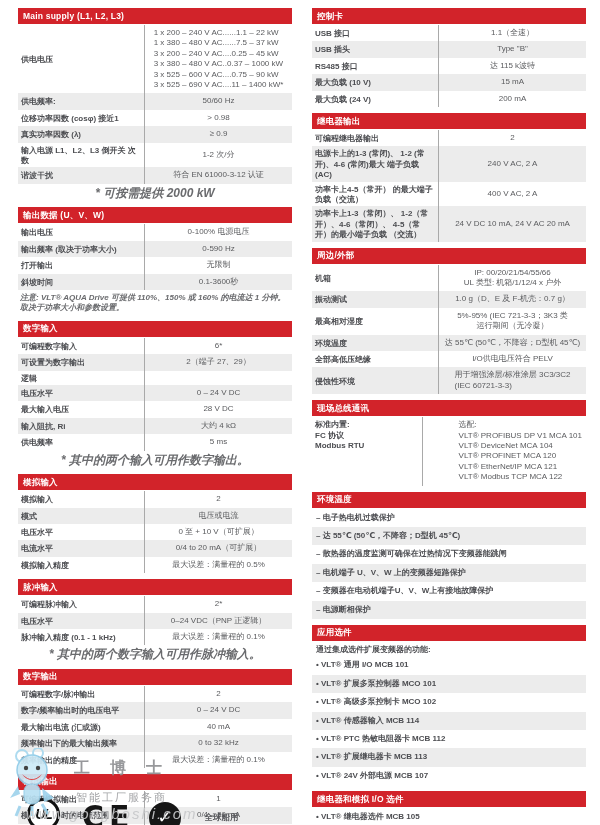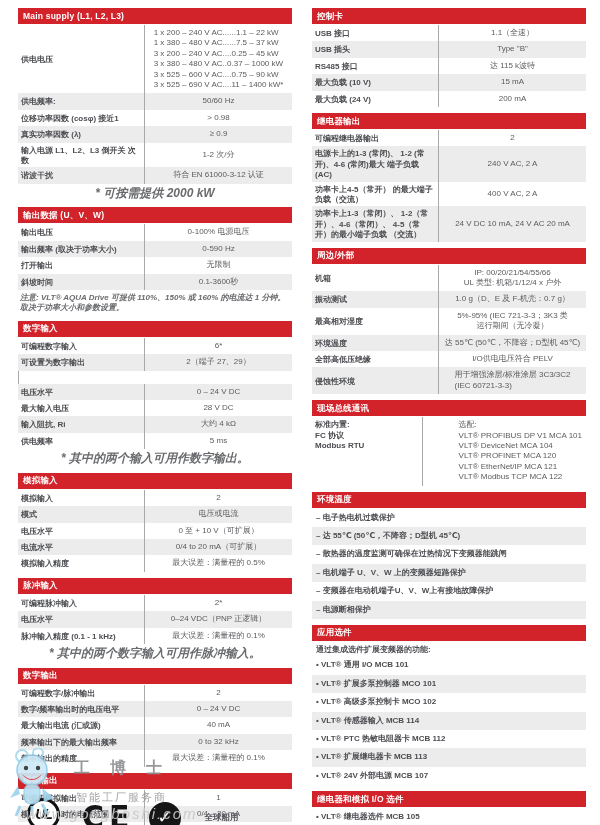--- a/index.html
+++ b/index.html
@@ -163,20 +163,21 @@
             <span>6*</span>
           </div>
         </div>
         <div class="krow alt">
           <div class="kl">可设置为数字输出</div>
           <div class="kv">
             <span>2（端子 27、29）</span>
           </div>
         </div>
         <div class="krow">
+          <div class="kl">逻辑</div>
           <div class="kv">
             <span></span>
           </div>
         </div>
         <div class="krow alt">
           <div class="kl">电压水平</div>
           <div class="kv">
             <span>0 – 24 V DC</span>
           </div>
         </div>

